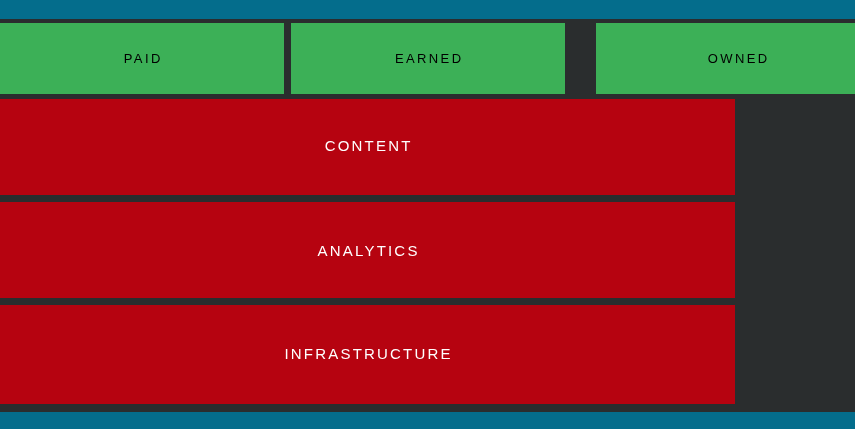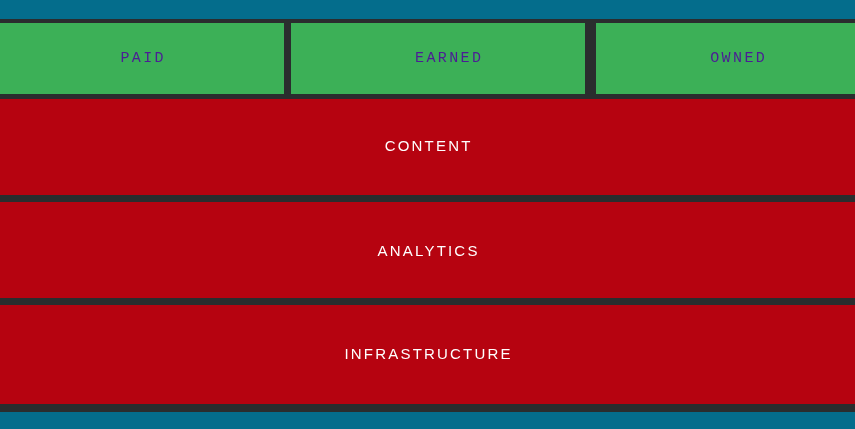--- a/index.html
+++ b/index.html
@@ -45,38 +45,37 @@
   }
   .channel-cell {
     position: absolute;
     top: 0;
     height: 71px;
     display: flex;
     align-items: center;
     justify-content: center;
   }
   .channel-cell.paid   { left: 0px;   width: 284px; }
-  .channel-cell.earned { left: 291px; width: 274px; padding-left: 20px; }
+  .channel-cell.earned { left: 291px; width: 274px; }
   .channel-cell.owned  { left: 596px; width: 283px; }
 
   .channel-label {
-    color: #4c1d95;
-    font-size: 15px;
+    color: #000000;
+    font-size: 13px;
     letter-spacing: 2.4px;
     text-indent: 2.4px;
     font-weight: 400;
     white-space: nowrap;
-    font-family: Liberation Mono, monospace;
   }
 
   
   .layer-row {
     position: absolute;
     left: 0;
-    width: 855px;
+    width: 735px;
     display: flex;
     align-items: flex-start;
     justify-content: center;
   }
   .layer-row.content        { top: 99px;  height: 96px;  }
   .layer-row.analytics      { top: 202px; height: 96px;  }
   .layer-row.infrastructure { top: 305px; height: 99px;  }
 
   .layer-label {
     color: #ffffff;

